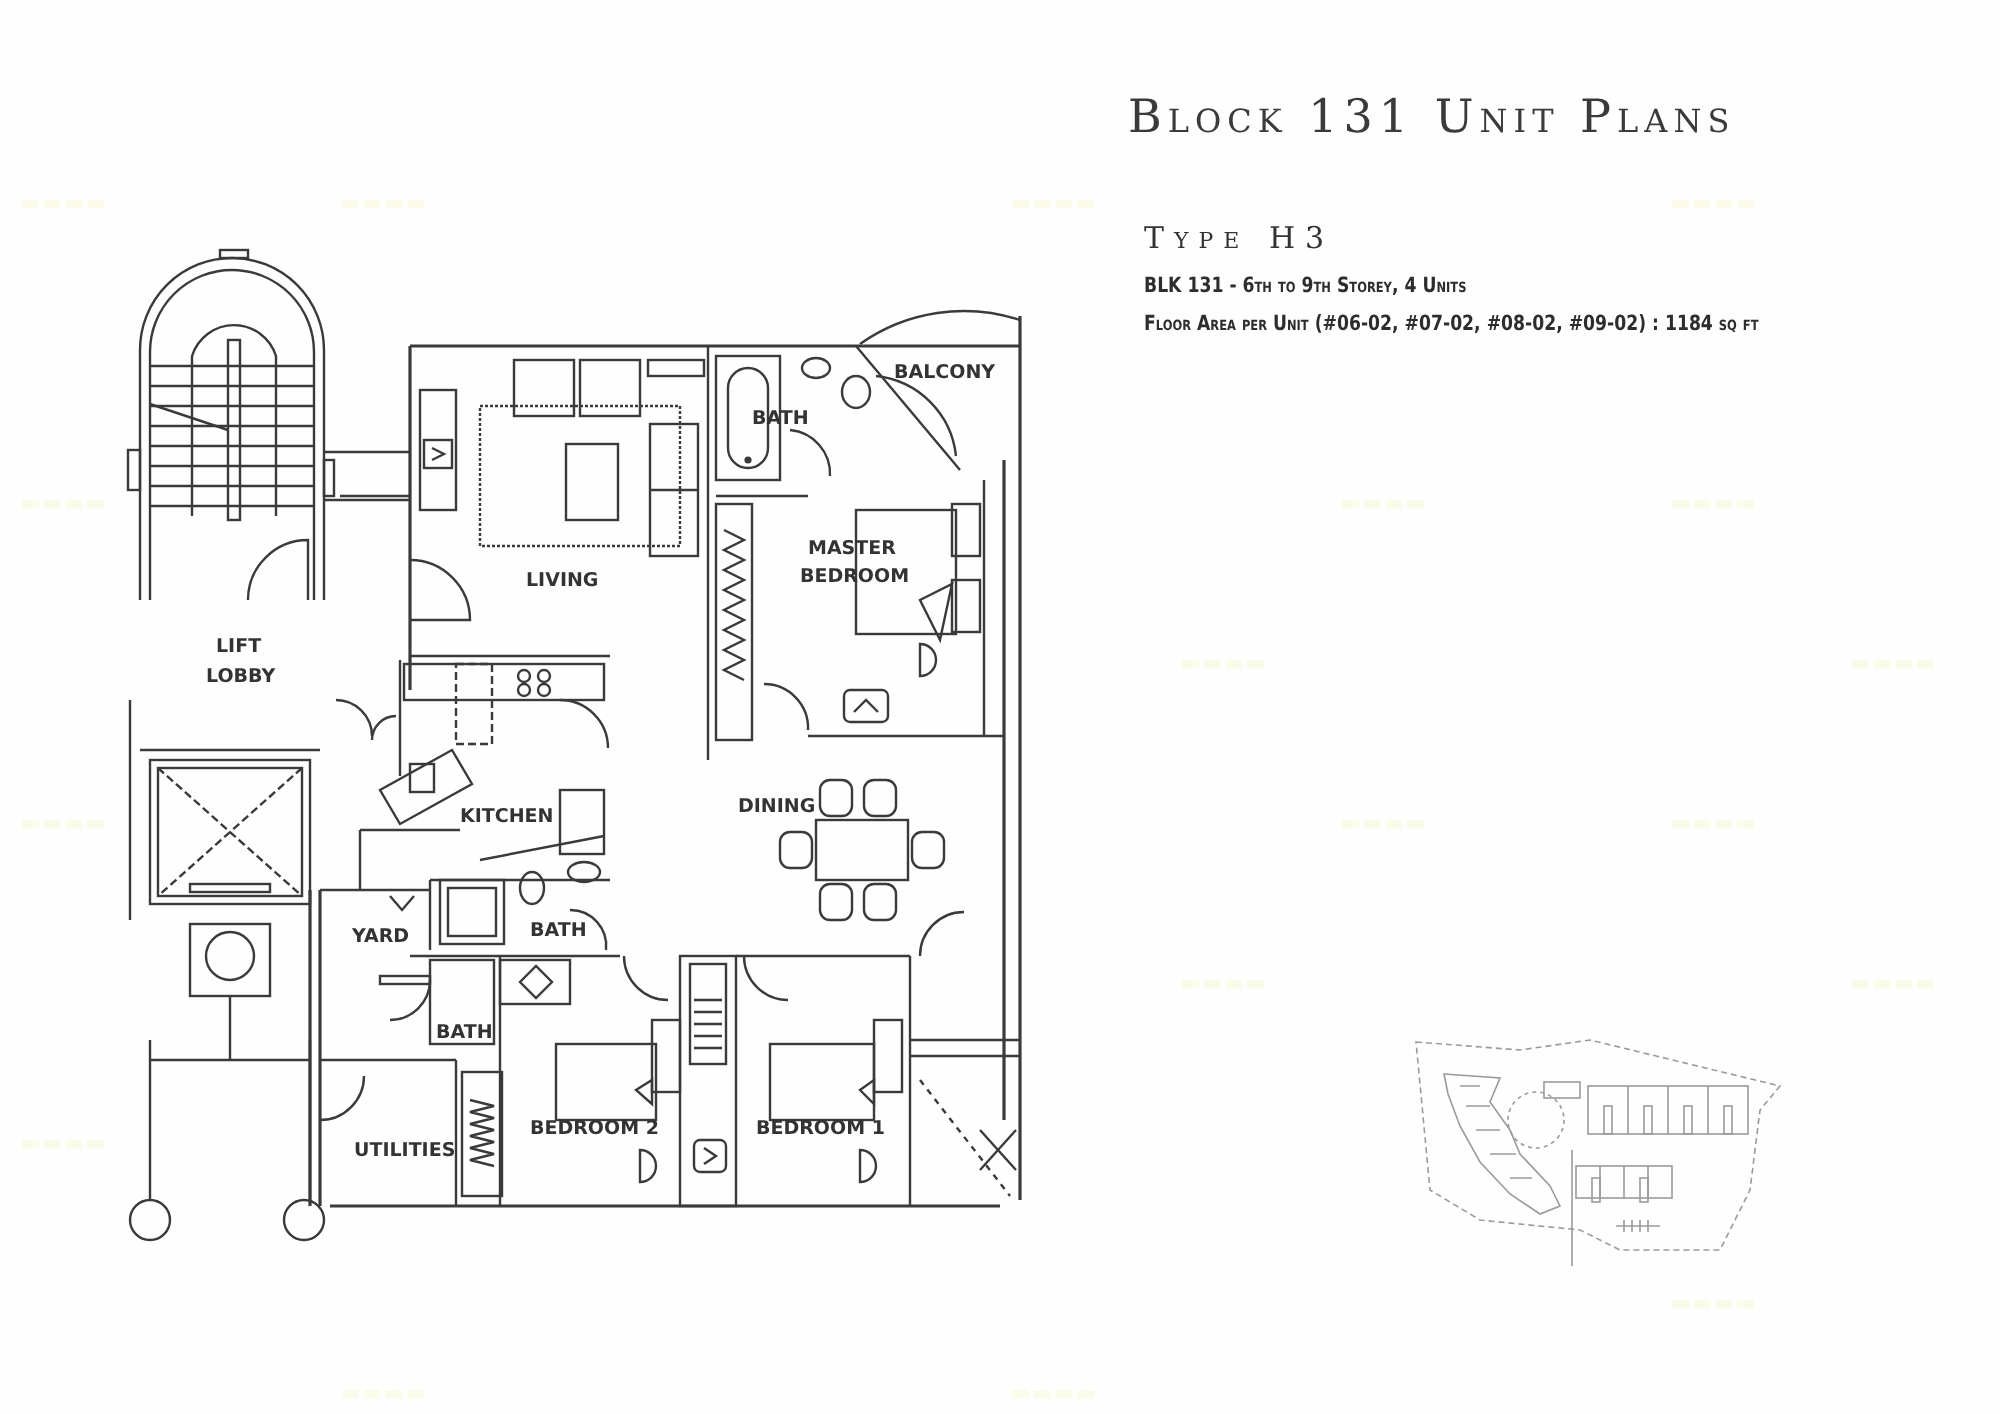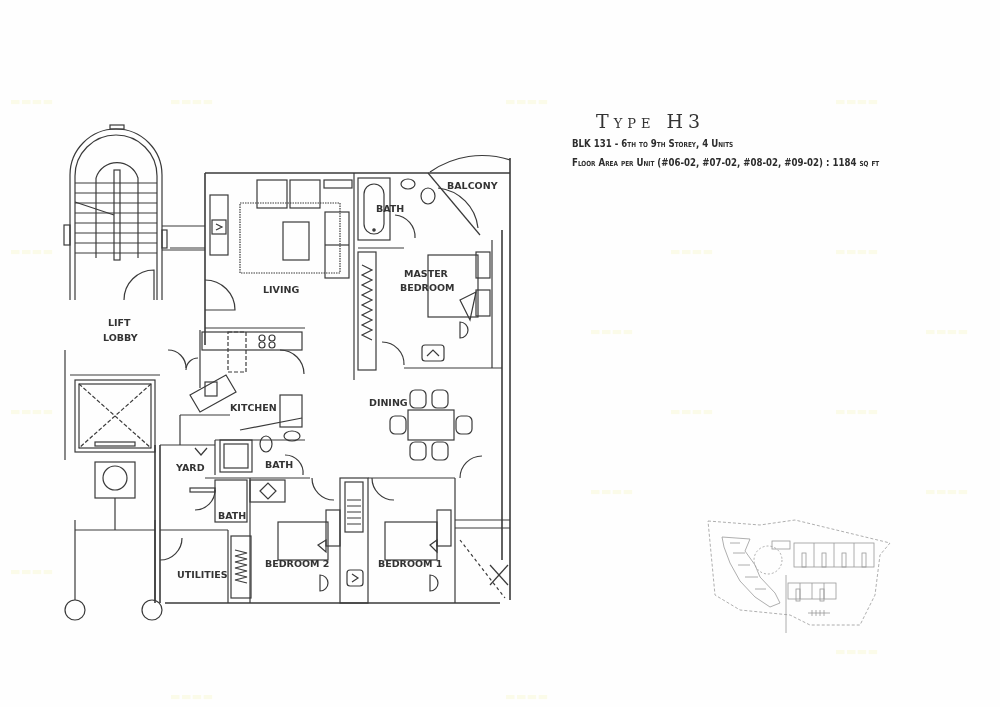--- a/index.html
+++ b/index.html
@@ -1,20 +1,20 @@
 <!DOCTYPE html>
 <html><head>
 <meta charset="utf-8">
 <style>
   html, body { margin:0; padding:0; background:#ffffff; }
   body { width:1000px; height:707px; position:relative; overflow:hidden; font-family:"DejaVu Sans", sans-serif; }
   .page { position:absolute; left:0; top:0; width:1000px; height:707px; background:#fefefe; }
   .wm { position:absolute; font-family:"DejaVu Sans", sans-serif; font-size:11px; font-weight:bold; color:#fbfbe9; letter-spacing:0.5px; }
   .title { position:absolute; left:564px; top:46px; font-family:"DejaVu Serif", serif; color:#3a3a3a; font-size:23px; letter-spacing:3px; font-variant:small-caps; white-space:nowrap; }
-  .type { position:absolute; left:572px; top:110px; font-family:"DejaVu Serif", serif; color:#333; font-size:19px; letter-spacing:5px; font-variant:small-caps; white-space:nowrap;margin-left:24px; }
+  .type { position:absolute; left:572px; top:110px; font-family:"DejaVu Serif", serif; color:#333; font-size:15px; letter-spacing:5px; font-variant:small-caps; white-space:nowrap; }
   .sub1, .sub2 { position:absolute; left:572px; font-family:"DejaVu Sans", sans-serif; color:#2d2d2d; font-size:10.5px; font-weight:bold; font-variant:small-caps; white-space:nowrap; transform:scaleX(0.82); transform-origin:left center; }
   .sub1 { top:137px; }
   .sub2 { top:156px; }
   svg.plan { position:absolute; left:0; top:0; }
   .rlabel { font-family:"DejaVu Sans", sans-serif; font-size:9.5px; font-weight:bold; fill:#333; }
   .site { position:absolute; left:700px; top:515px; }
 </style>
 </head>
 <body>
 
@@ -34,20 +34,21 @@
     <div class="wm" style="left:670px;top:405px;">▬▬▬▬</div>
     <div class="wm" style="left:835px;top:405px;">▬▬▬▬</div>
     <div class="wm" style="left:590px;top:485px;">▬▬▬▬</div>
     <div class="wm" style="left:925px;top:485px;">▬▬▬▬</div>
     <div class="wm" style="left:10px;top:565px;">▬▬▬▬</div>
     <div class="wm" style="left:835px;top:645px;">▬▬▬▬</div>
     <div class="wm" style="left:170px;top:690px;">▬▬▬▬</div>
     <div class="wm" style="left:505px;top:690px;">▬▬▬▬</div>
   </div>
 
+  <div class="title">Block 131 Unit Plans</div>
   <div class="type">Type H3</div>
   <div class="sub1">BLK 131 - 6th to 9th Storey, 4 Units</div>
   <div class="sub2">Floor Area per Unit (#06-02, #07-02, #08-02, #09-02) : 1184 sq ft</div>
 
   <svg class="plan" width="1000" height="707" viewBox="0 0 1000 707" fill="none" stroke="#3a3a3a" stroke-width="1.2">
 
     <g>
       <path d="M70 300 L70 175 A46 46 0 0 1 162 175 L162 300"></path>
       <path d="M75 300 L75 176 A41 41 0 0 1 157 176 L157 300"></path>
       <path d="M96 178 A22 22 0 0 1 138 178 L138 258"></path>

